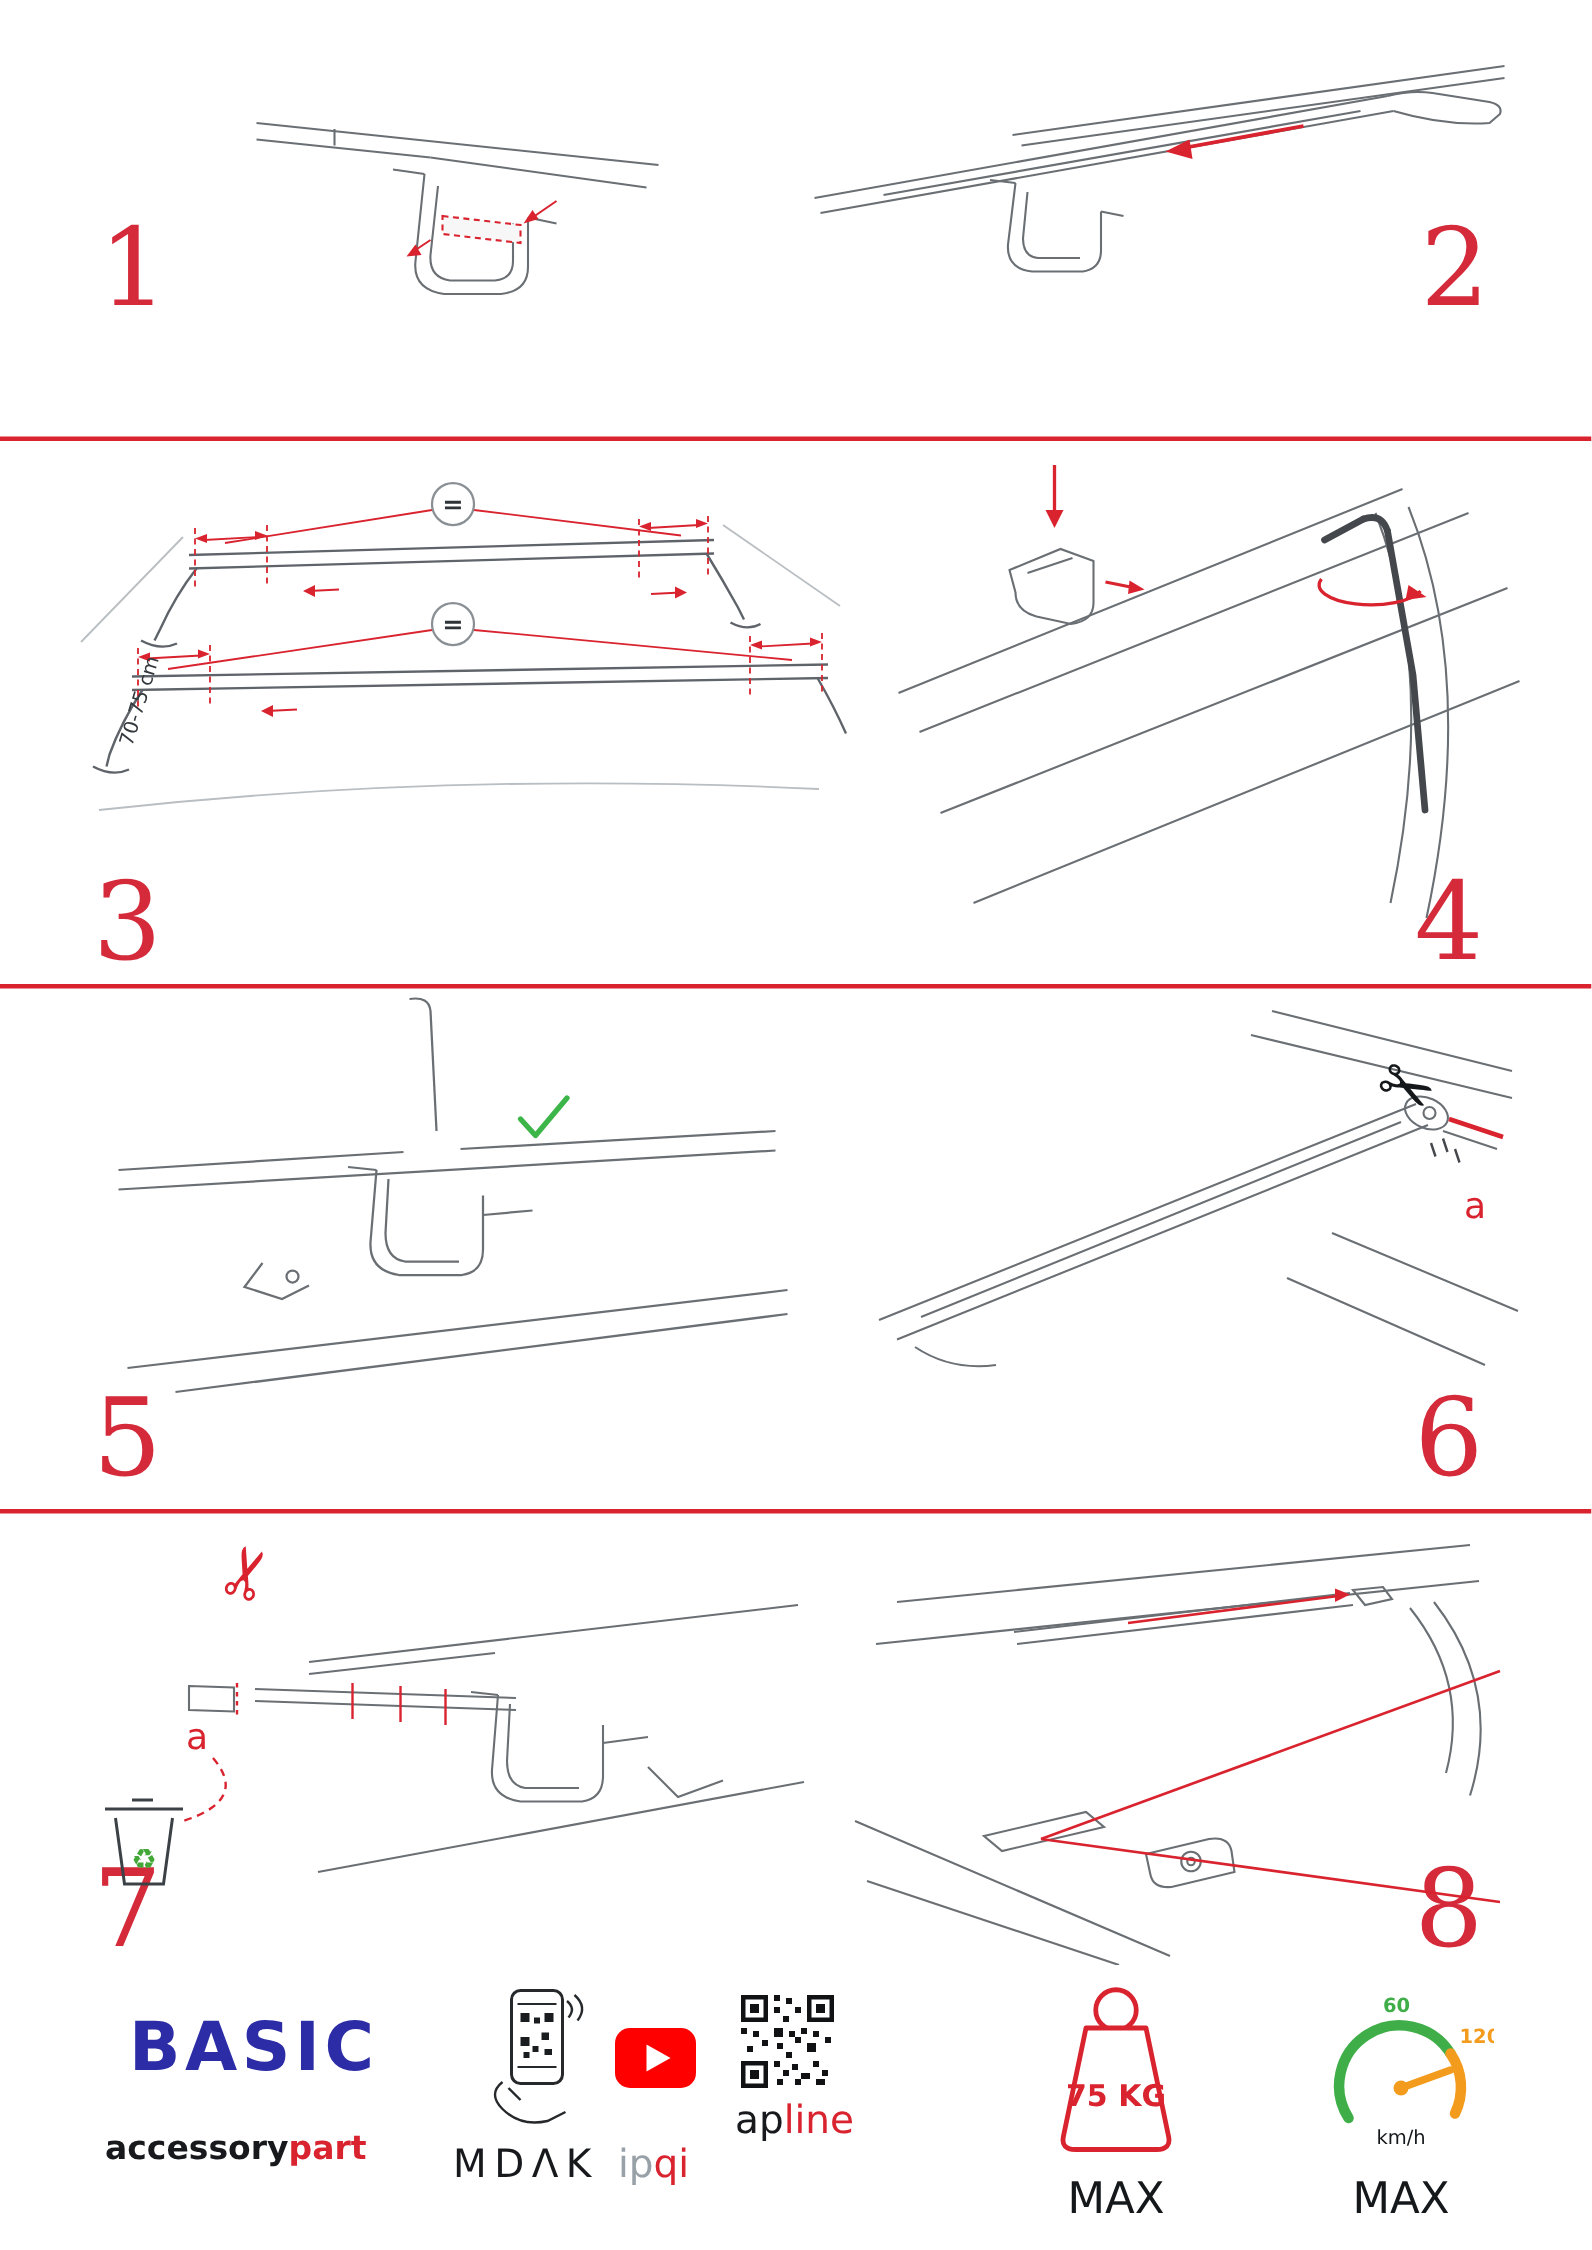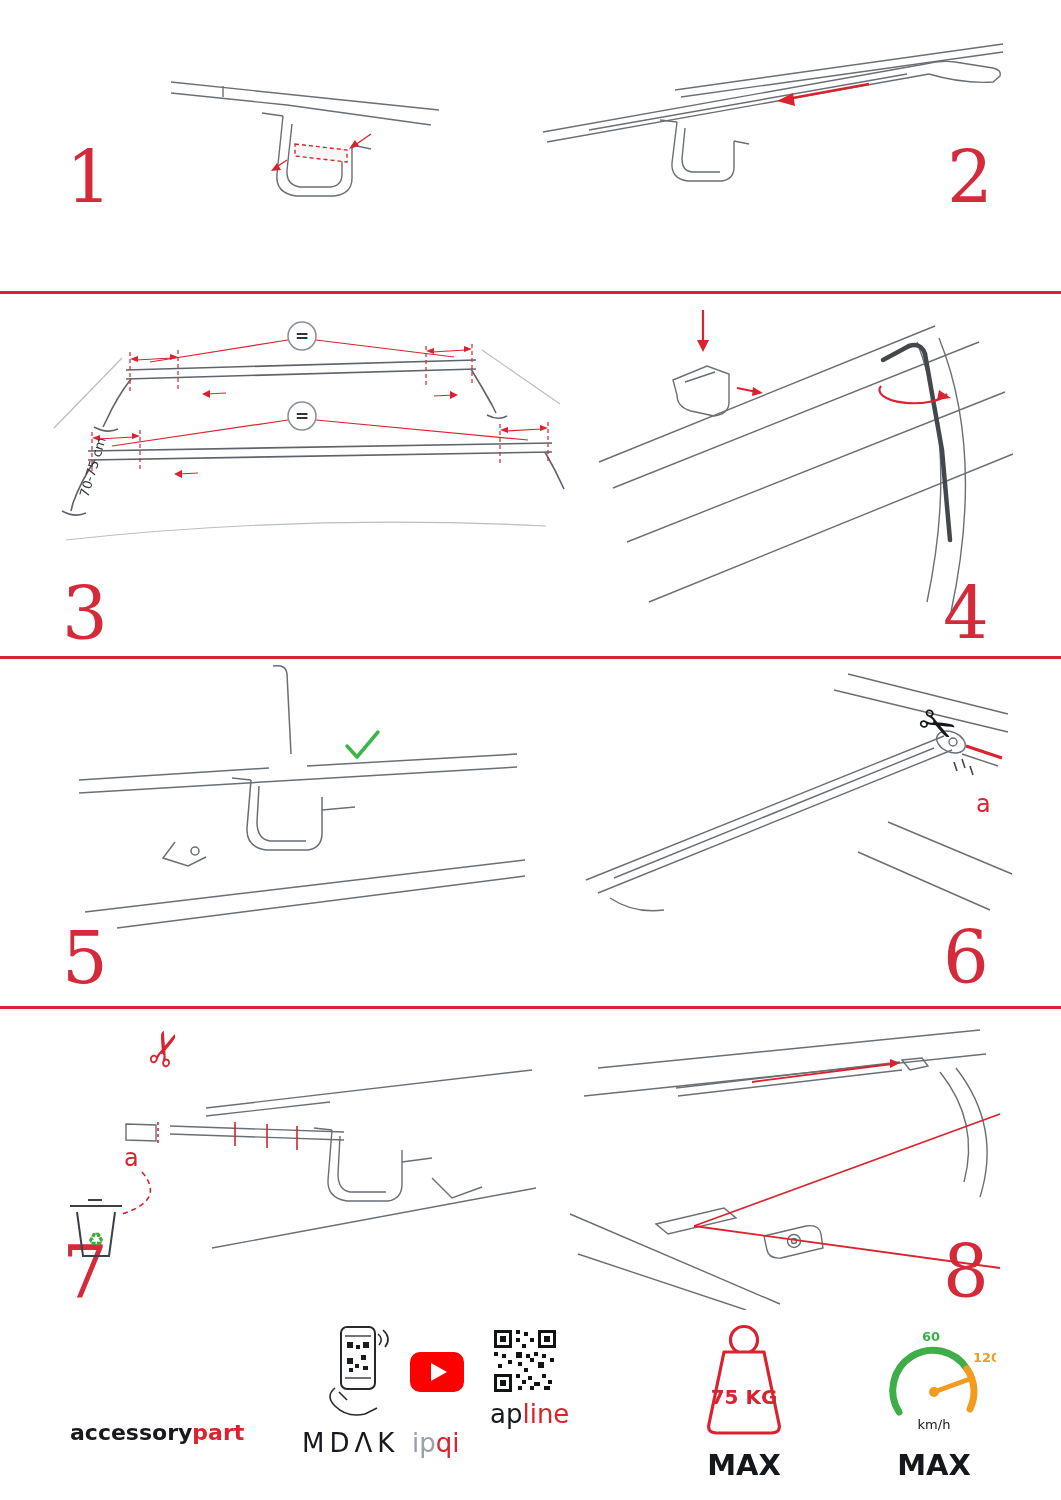--- a/index.html
+++ b/index.html
@@ -3,21 +3,21 @@
 <meta charset="utf-8">
 <style>
   * { box-sizing: border-box; }
   body { margin:0; background:#ffffff; }
   .page { position:relative; width:1061px; height:1500px; background:#ffffff;
           font-family:"DejaVu Sans","Liberation Sans",sans-serif; overflow:hidden; }
   .sep { position:absolute; left:0; width:1061px; height:3px; background:#d9232e; }
   .step-num { position:absolute; font-family:"DejaVu Serif","Liberation Serif",serif;
               font-size:72px; line-height:1; color:#d42a3a; }
   .fig { position:absolute; }
-  .ftxt { position:absolute; white-space:nowrap;font-weight:bold; }
+  .ftxt { position:absolute; white-space:nowrap; }
   .brand { font-size:45px; font-weight:700; letter-spacing:3px; color:#2b2ca6; }
   .sub-brand { font-size:22px; font-weight:700; color:#17191c; }
   .red { color:#d9232e; }
   .gray { color:#98a1a8; }
   .logo-md { font-size:26px; font-weight:400; letter-spacing:5px; color:#17191c; }
   .logo-sm { font-size:26px; font-weight:400; color:#17191c; }
   .max-label { font-size:29px; color:#15181b; text-align:center; }
 </style>
 </head>
 <body>
@@ -259,20 +259,23 @@
       <circle cx="246" cy="231" r="2.5"></circle>
     </g>
     <g stroke="#d9232e" fill="none" stroke-width="1.8">
       <path d="M204,72 L344,54"></path>
       <path d="M452,104 L146,216"></path>
       <path d="M452,258 L146,216"></path>
     </g>
     <polygon points="352,53 342,49 342,58" fill="#d9232e"></polygon>
   </svg>
 
+  <div class="ftxt brand" style="left:86px;top:1338px">
+    <span>BASIC</span>
+  </div>
   <div class="ftxt sub-brand" style="left:70px;top:1420px">
     <span>accessory</span><span class="red">part</span>
   </div>
 
   <svg class="fig" style="left:315px;top:1322px" width="80" height="100" viewBox="0 0 80 100">
     <rect x="26" y="5" width="34" height="62" rx="6" fill="#fff" stroke="#26292c" stroke-width="2"></rect>
     <g stroke="#26292c" fill="none" stroke-width="1.3">
       <path d="M30,14 L56,14"></path>
       <path d="M30,56 L56,56"></path>
     </g>

